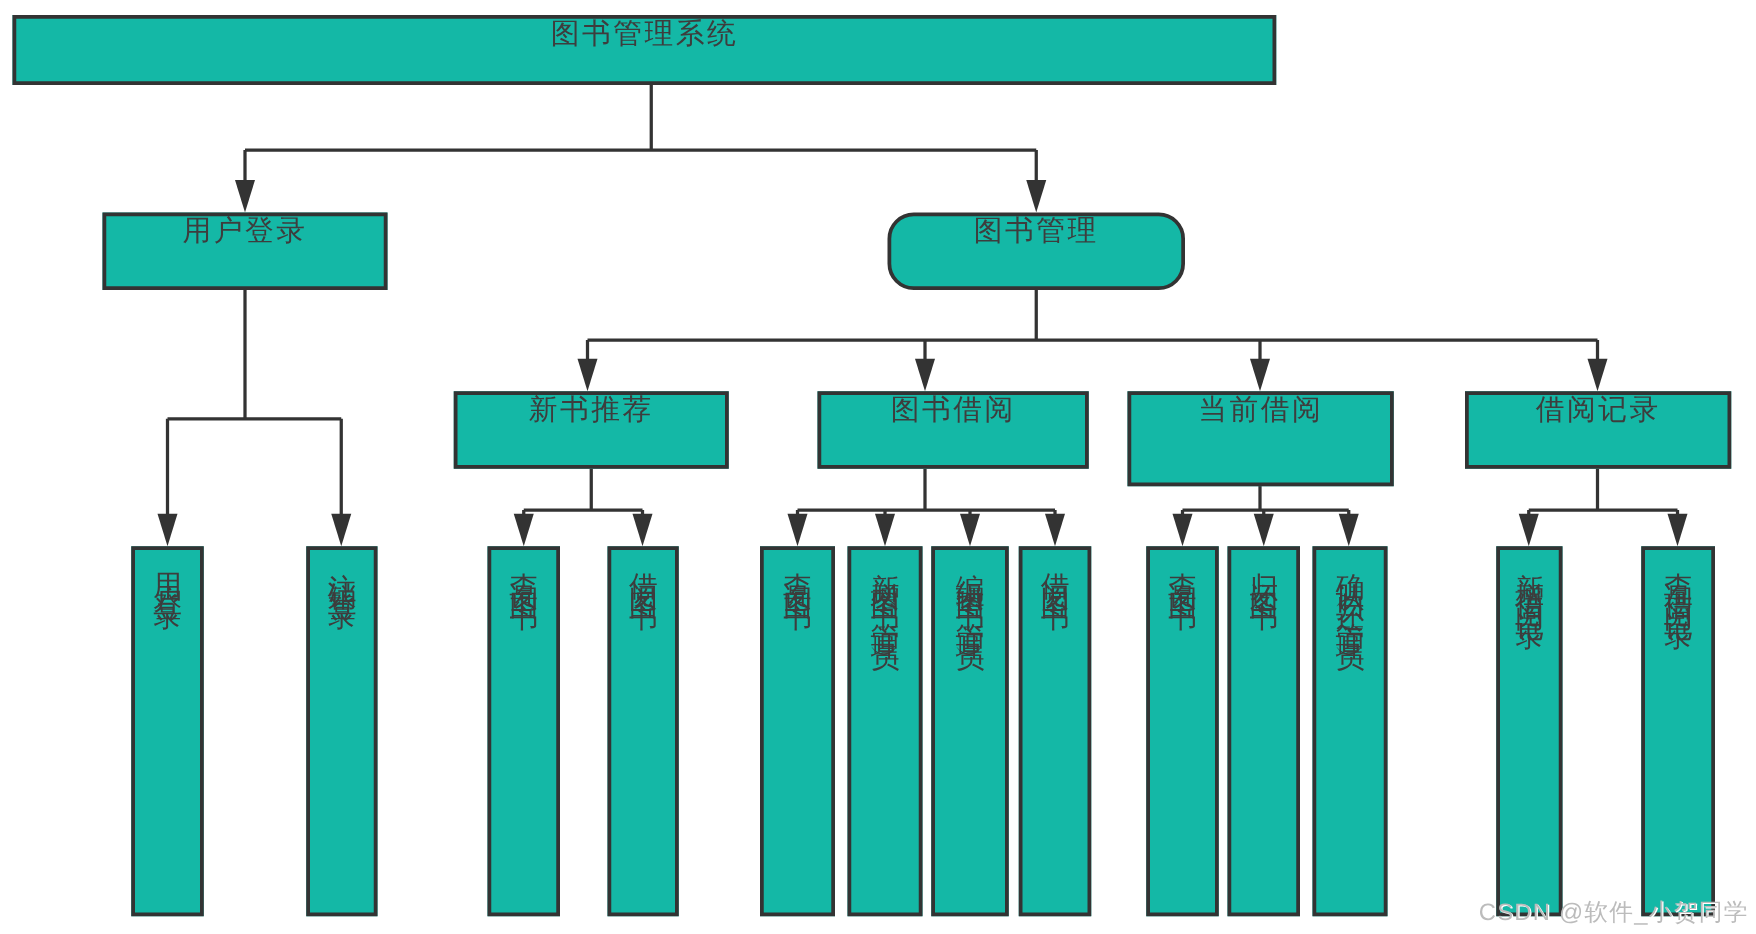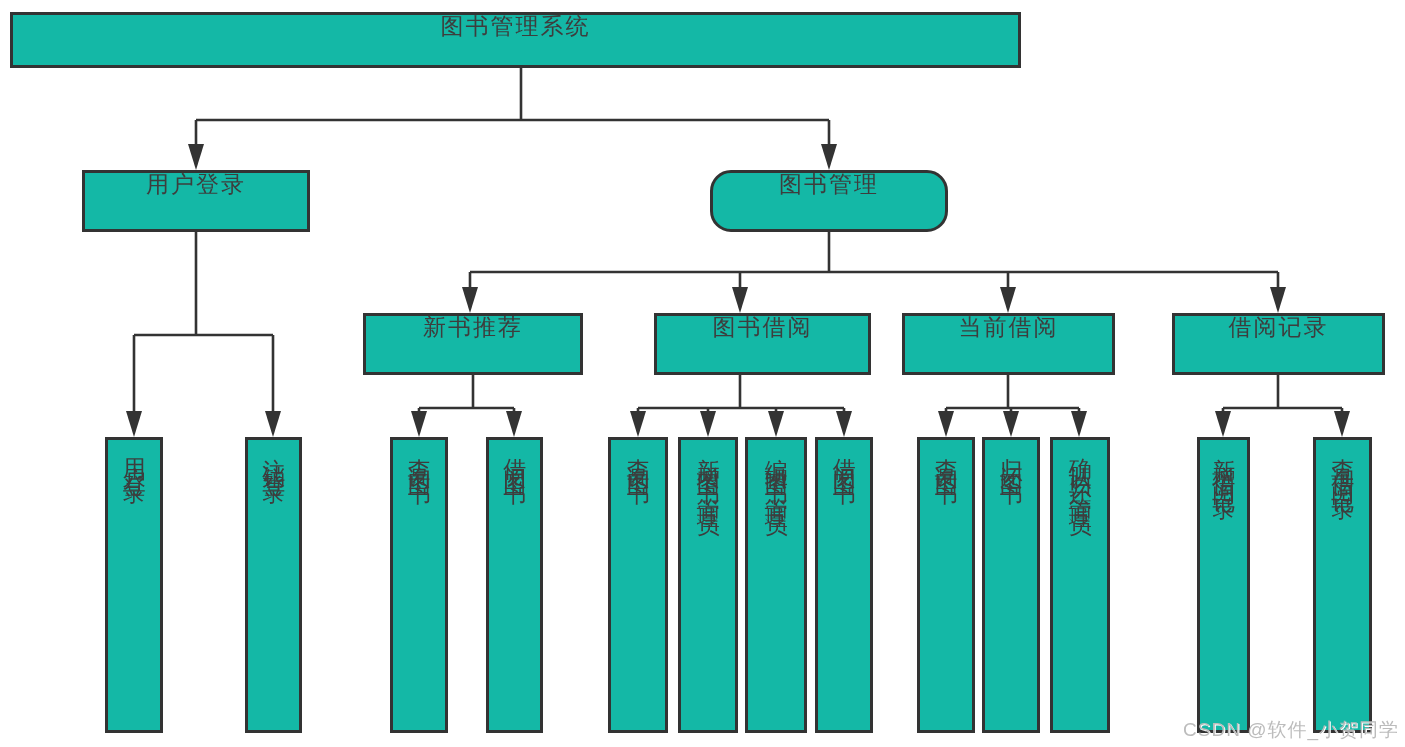--- a/index.html
+++ b/index.html
@@ -118,21 +118,21 @@
   <div class="node h-box" style="left:710px; top:170px; width:238px; height:62px;border-radius:21px;">
     <span class="label">图书管理</span>
   </div>
 
   <div class="node h-box" style="left:363px; top:313px; width:220px; height:62px;">
     <span class="label">新书推荐</span>
   </div>
   <div class="node h-box" style="left:631px; top:313px; width:217px; height:62px;margin-left:23px;">
     <span class="label">图书借阅</span>
   </div>
-  <div class="node h-box" style="left:902px; top:313px; width:213px; height:62px;font-family:Liberation Serif, serif;">
+  <div class="node h-box" style="left:902px; top:313px; width:213px; height:76px;font-family:Liberation Serif, serif;">
     <span class="label">当前借阅</span>
   </div>
   <div class="node h-box" style="left:1172px; top:313px; width:213px; height:62px;">
     <span class="label">借阅记录</span>
   </div>
 
   <div class="node v-box" style="left:105px; top:437px; width:58px; height:296px;">
     <span class="label">用户登录</span>
   </div>
   <div class="node v-box" style="left:245px; top:437px; width:57px; height:296px;">

